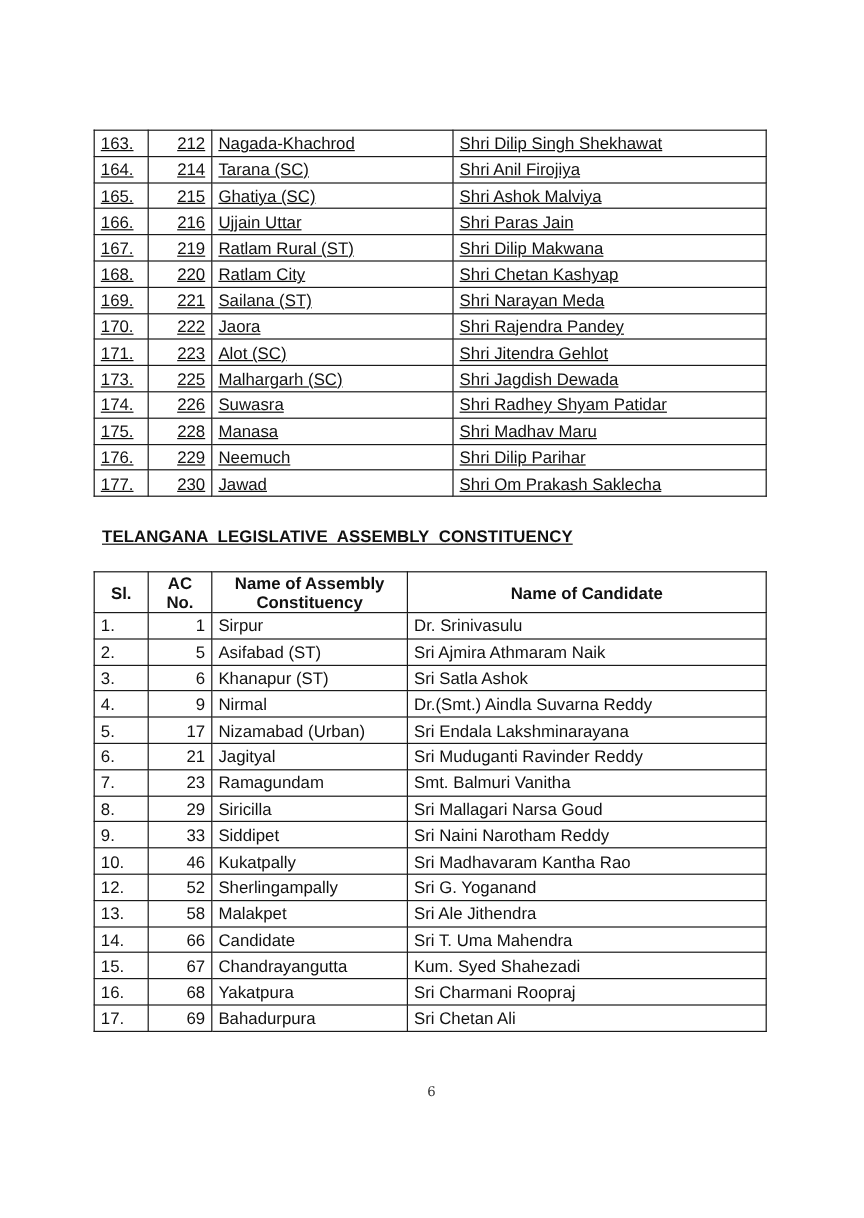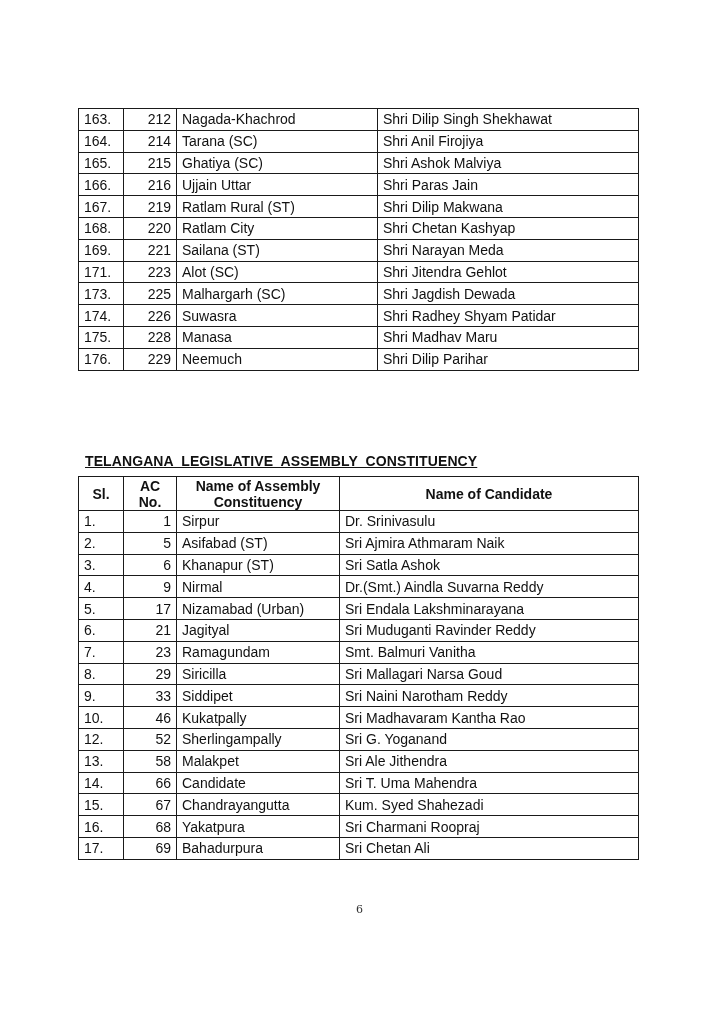--- a/index.html
+++ b/index.html
@@ -1,26 +1,26 @@
 <!DOCTYPE html>
 <html><head>
 <meta charset="utf-8">
 <style>
   html, body { margin: 0; padding: 0; background: #ffffff; }
   body { width: 720px; height: 1015px; position: relative; overflow: hidden;
          font-family: "Liberation Sans", sans-serif; color: #111; }
   table { border-collapse: collapse; position: absolute; table-layout: fixed; }
   td, th { border: 1px solid #1a1a1a; font-size: 14px; padding: 0 5px; height: 20.8px;
            white-space: nowrap; overflow: hidden; line-height: 20px; }
-  #t1 { left: 78px; top: 108px; width: 560px; }
+  #t1 { left: 78px; top: 108px; width: 560px; text-decoration: underline; }
   #t2 { left: 78px; top: 476px; width: 560px; border-radius: 11px; }
   td.sl { text-align: left; }
   td.ac { text-align: right; }
   th { font-weight: bold; text-align: center; line-height: 16px; height: 33px; padding: 0 3px; }
-  .heading { position: absolute; left: 85px; top: 453px; font-weight: bold; font-size: 14px;
+  .heading { position: absolute; left: 85px; top: 439px; font-weight: bold; font-size: 14px;
              text-decoration: underline; word-spacing: 4px; letter-spacing: 0.1px; }
   .pagenum { position: absolute; left: 356px; top: 903px; font-size: 11px;
              font-family: "DejaVu Serif", serif; color: #333; }
 </style>
 </head>
 <body>
 
 <table id="t1">
   <colgroup>
     <col style="width:45px">
@@ -65,20 +65,26 @@
         <td>Ratlam City</td>
         <td>Shri Chetan Kashyap</td>
       </tr>
       <tr>
         <td class="sl">169.</td>
         <td class="ac">221</td>
         <td>Sailana (ST)</td>
         <td>Shri Narayan Meda</td>
       </tr>
       <tr>
+        <td class="sl">170.</td>
+        <td class="ac">222</td>
+        <td>Jaora</td>
+        <td>Shri Rajendra Pandey</td>
+      </tr>
+      <tr>
         <td class="sl">171.</td>
         <td class="ac">223</td>
         <td>Alot (SC)</td>
         <td>Shri Jitendra Gehlot</td>
       </tr>
       <tr>
         <td class="sl">173.</td>
         <td class="ac">225</td>
         <td>Malhargarh (SC)</td>
         <td>Shri Jagdish Dewada</td>
@@ -93,20 +99,26 @@
         <td class="sl">175.</td>
         <td class="ac">228</td>
         <td>Manasa</td>
         <td>Shri Madhav Maru</td>
       </tr>
       <tr>
         <td class="sl">176.</td>
         <td class="ac">229</td>
         <td>Neemuch</td>
         <td>Shri Dilip Parihar</td>
+      </tr>
+      <tr>
+        <td class="sl">177.</td>
+        <td class="ac">230</td>
+        <td>Jawad</td>
+        <td>Shri Om Prakash Saklecha</td>
       </tr>
     </tbody>
 </table>
 
 <div class="heading">TELANGANA LEGISLATIVE ASSEMBLY CONSTITUENCY</div>
 
 <table id="t2">
   <colgroup>
     <col style="width:45px">
       <col style="width:53px">

